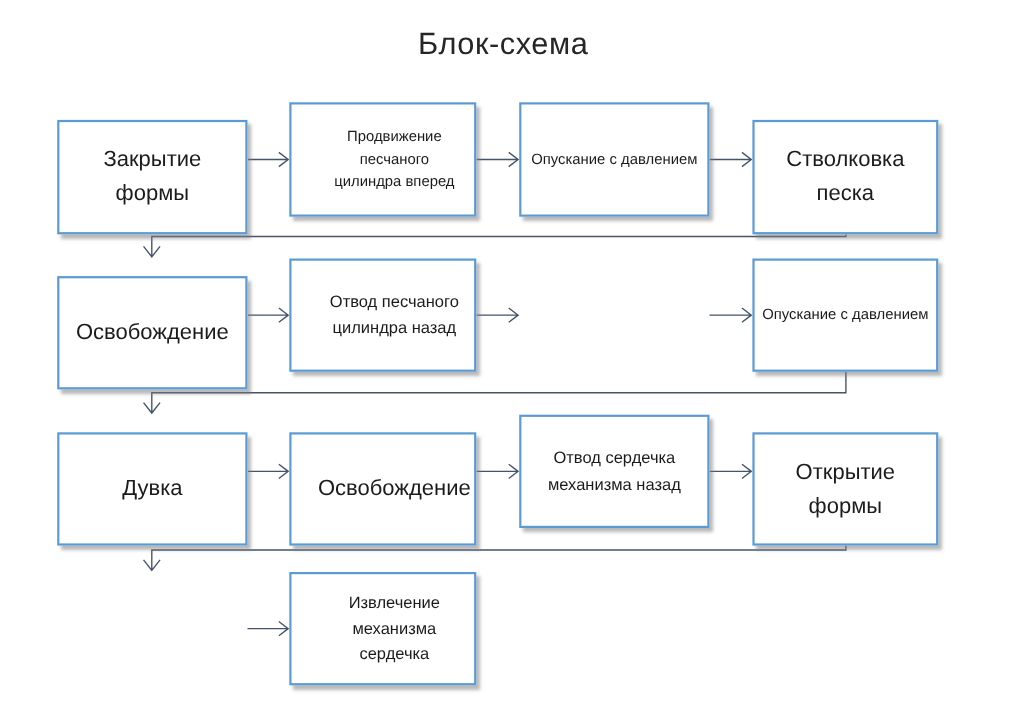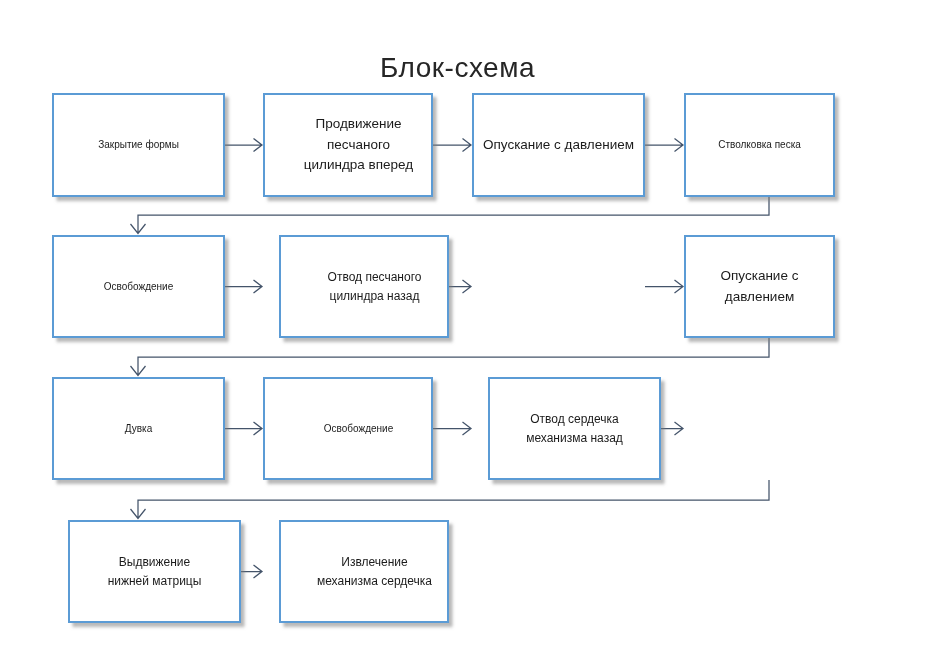--- a/index.html
+++ b/index.html
@@ -18,21 +18,20 @@
     overflow:hidden;
   }
   .title{
     position:absolute;
     left:0;right:10px;top:24px;
     text-align:center;
     font-size:28px;
     font-weight:400;
     color:var(--title-text);
     letter-spacing:0.5px;
-    margin-top:28px;
   }
   svg.connectors{
     position:absolute;left:0;top:0;z-index:1;
   }
   .connector{
     stroke:var(--connector);
     stroke-width:1.25;
     fill:none;
   }
   .node{
@@ -53,24 +52,24 @@
   }
   
   .r1{top:93px;height:104px;}
   .r2{top:235px;height:103px;}
   .r3{top:377px;height:103px;}
   .r4{top:520px;height:103px;}
   
   .c1{left:52px;width:173px;}
   .c2{left:263px;width:170px;padding-left:27px;}
   .c3{left:472px;width:173px;}
-  .c4{left:684px;width:151px;}
+  .c4{left:684px;width:169px;}
   
-  .fs-lg{font-size:10px;}
-  .fs-mid{font-size:12px;margin-left:16px;}
+  .fs-lg{font-size:20px;margin-top:16px;}
+  .fs-mid{font-size:15px;}
   .fs-sm{font-size:13.5px;}
 </style>
 </head>
 <body>
 
 <div class="stage">
 
   <div class="title">Блок-схема</div>
 
   <svg class="connectors" width="925" height="661" viewBox="0 0 925 661" aria-hidden="true">
@@ -104,19 +103,18 @@
 
   <div class="node r2 c1 fs-lg">Освобождение</div>
   <div class="node r2 c2 fs-mid">Отвод песчаного
 цилиндра назад</div>
   <div class="node r2 c4 fs-sm">Опускание с давлением</div>
 
   <div class="node r3 c1 fs-lg">Дувка</div>
   <div class="node r3 c2 fs-lg">Освобождение</div>
   <div class="node r3 c3 fs-mid">Отвод сердечка
 механизма назад</div>
+  <div class="node r3 c4 fs-lg">Открытие формы</div>
 
-  <div class="node r4 c1 fs-mid">Выдвижение
-нижней матрицы</div>
   <div class="node r4 c2 fs-mid">Извлечение
 механизма сердечка</div>
 
 </div>
 
 </body></html>

